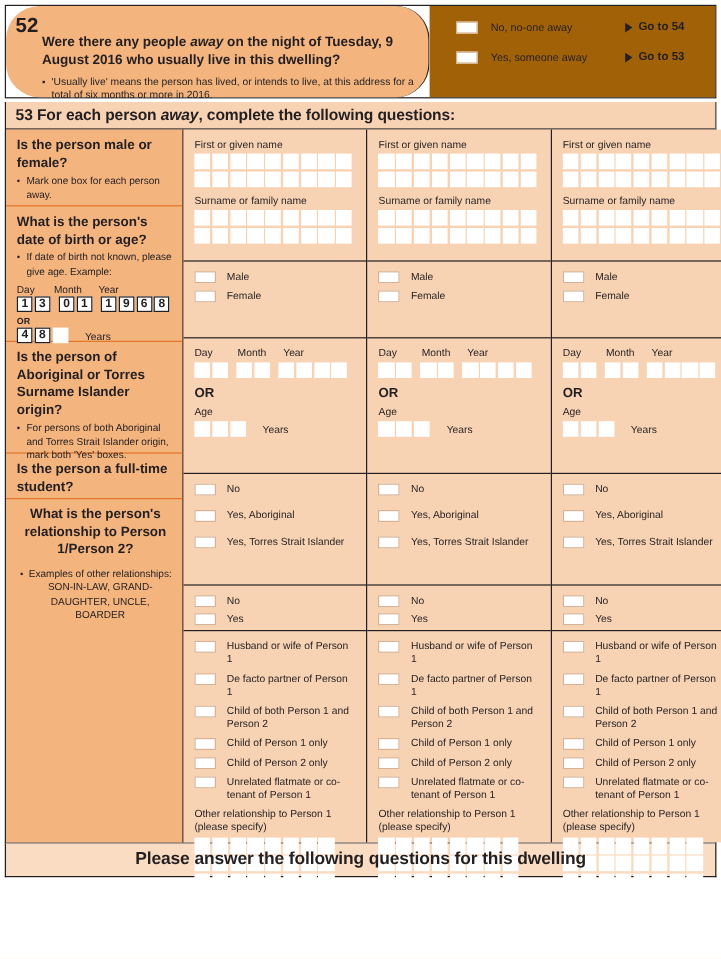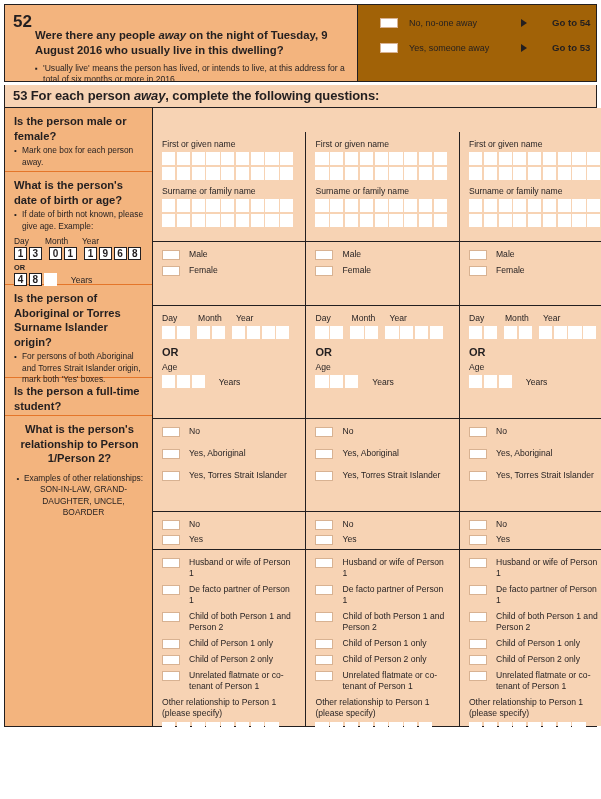--- a/index.html
+++ b/index.html
@@ -24,20 +24,21 @@
     height:78px;
     box-sizing:border-box;
   }
   .q52-left{
     width:353px;
     background:#f3b47e;
     box-sizing:border-box;
     padding:7px 8px 4px 8px;
     display:flex;
     border-right:1.6px solid #231f20;
+    border-radius:28px;
   }
   .q52-num{
     font-size:17px;font-weight:bold;
     line-height:1;
     width:22px;
     flex:0 0 22px;
     padding-top:1px;
   }
   .q52-body{flex:1;}
   .q52-title{
@@ -63,21 +64,21 @@
     margin-bottom:14px;
   }
   .tickbox{
     width:16px;height:8px;
     background:#ffffff;
     border:0.6px solid #d8b292;
     flex:0 0 16px;
     margin-right:11px;
   }
   .opt-label{font-size:9px;width:112px;}
-  .goto{font-size:9.6px;font-weight:bold;display:flex;align-items:center;gap:20px;}
+  .goto{font-size:9.6px;font-weight:bold;display:flex;align-items:center;}
   .tri{
     display:inline-block;
     width:0;height:0;
     border-left:6px solid #231f20;
     border-top:4px solid transparent;
     border-bottom:4px solid transparent;
     margin-right:5px;
   }
   
   .q53{
@@ -103,21 +104,20 @@
   }
   .col-ans{
     flex:1;
     background:#f7d3b4;
     display:flex;
   }
   .acol{
     flex:1 1 0;
     box-sizing:border-box;
     border-right:1.2px solid #231f20;
-    margin-top:24px;
   }
   .acol:last-child{border-right:none;}
   .qsec{
     box-sizing:border-box;
     padding:6px 7px 6px 9px;
     border-bottom:1.2px solid #e4762a;
   }
   .qsec:last-child{border-bottom:none;text-align:center;}
   .qtitle{
     font-size:11.2px;font-weight:bold;line-height:1.3;
@@ -828,14 +828,15 @@
                 <span class="cbox"></span>
                 <span class="cbox"></span>
               </div>
           </div>
         </div>
 
       </div>
     </div>
   </div>
 
+  <div class="footer">Please answer the following questions for this dwelling</div>
 
 </div>
 
 </body></html>

